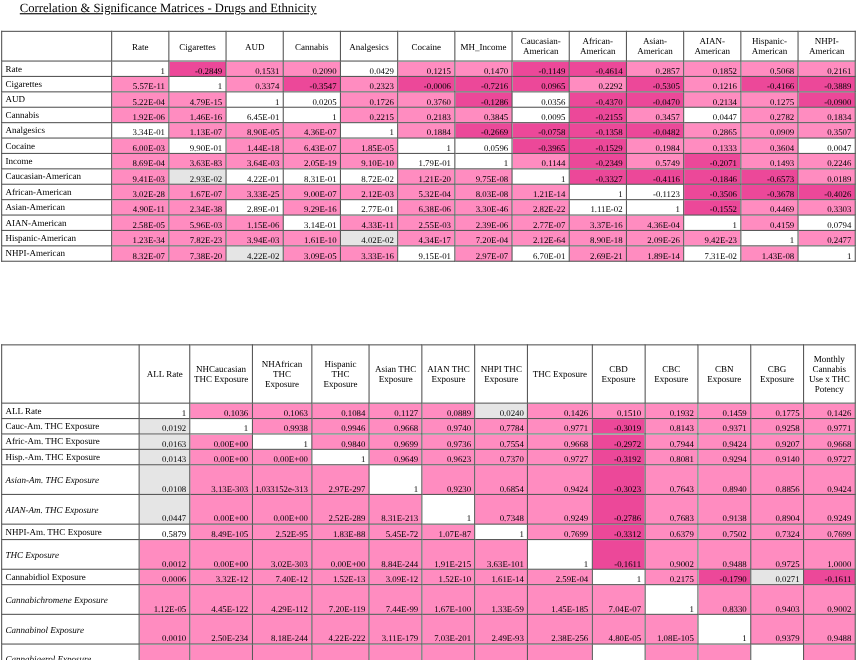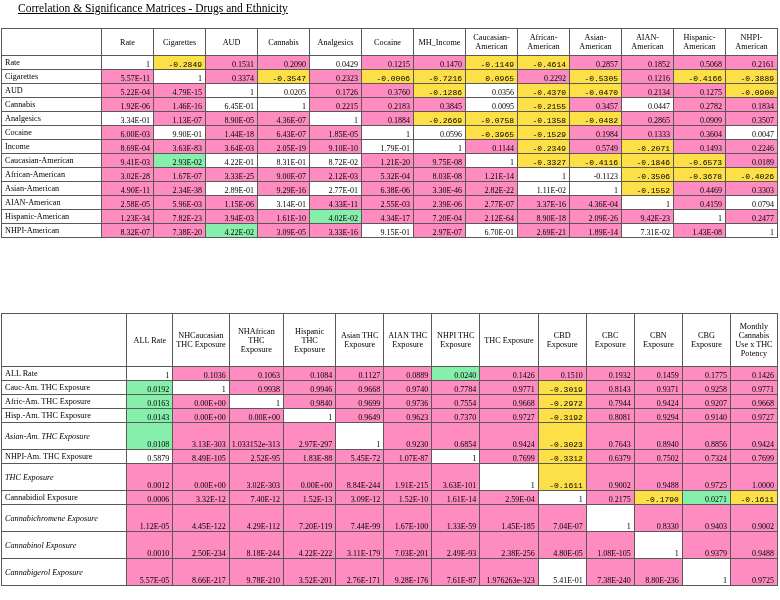--- a/index.html
+++ b/index.html
@@ -51,22 +51,22 @@
     font-size:8.2px;
     padding-left:3px;
   }
   .num{
     text-align:right;
     vertical-align:bottom;
     padding-right:3px;
     padding-bottom:0px;
   }
   .c-pink{background:#ff8cc0;}
-  .c-cyan{background:#fde047;font-family:Liberation Mono, monospace;}
-  .c-lav {background:#86efac;}
+  .c-cyan{background:#ec4899;}
+  .c-lav {background:#e5e5e5;}
   .c-white{background:#ffffff;}
 
   
   #tbl1{position:absolute;left:1px;top:28px;width:777px;padding-left:24px;}
   #tbl1 td{height:13px;}
   #tbl1 .hdr td{height:26px;}
 
   
   #tbl2{position:absolute;left:1px;top:313px;width:777px;}
   #tbl2 .hdr td{height:52px;vertical-align:middle;}
@@ -432,20 +432,36 @@
           <td class="num c-white">1</td>
           <td class="num c-pink">0.9230</td>
           <td class="num c-pink">0.6854</td>
           <td class="num c-pink">0.9424</td>
           <td class="num c-cyan">-0.3023</td>
           <td class="num c-pink">0.7643</td>
           <td class="num c-pink">0.8940</td>
           <td class="num c-pink">0.8856</td>
           <td class="num c-pink">0.9424</td>
         </tr>
+        <tr class="tall">
+          <td class="rowlab">AIAN-Am. THC Exposure</td>
+          <td class="num c-lav">0.0447</td>
+          <td class="num c-pink">0.00E+00</td>
+          <td class="num c-pink">0.00E+00</td>
+          <td class="num c-pink">2.52E-289</td>
+          <td class="num c-pink">8.31E-213</td>
+          <td class="num c-white">1</td>
+          <td class="num c-pink">0.7348</td>
+          <td class="num c-pink">0.9249</td>
+          <td class="num c-cyan">-0.2786</td>
+          <td class="num c-pink">0.7683</td>
+          <td class="num c-pink">0.9138</td>
+          <td class="num c-pink">0.8904</td>
+          <td class="num c-pink">0.9249</td>
+        </tr>
         <tr class="">
           <td class="rowlab">NHPI-Am. THC Exposure</td>
           <td class="num c-white">0.5879</td>
           <td class="num c-pink">8.49E-105</td>
           <td class="num c-pink">2.52E-95</td>
           <td class="num c-pink">1.83E-88</td>
           <td class="num c-pink">5.45E-72</td>
           <td class="num c-pink">1.07E-87</td>
           <td class="num c-white">1</td>
           <td class="num c-pink">0.7699</td>

